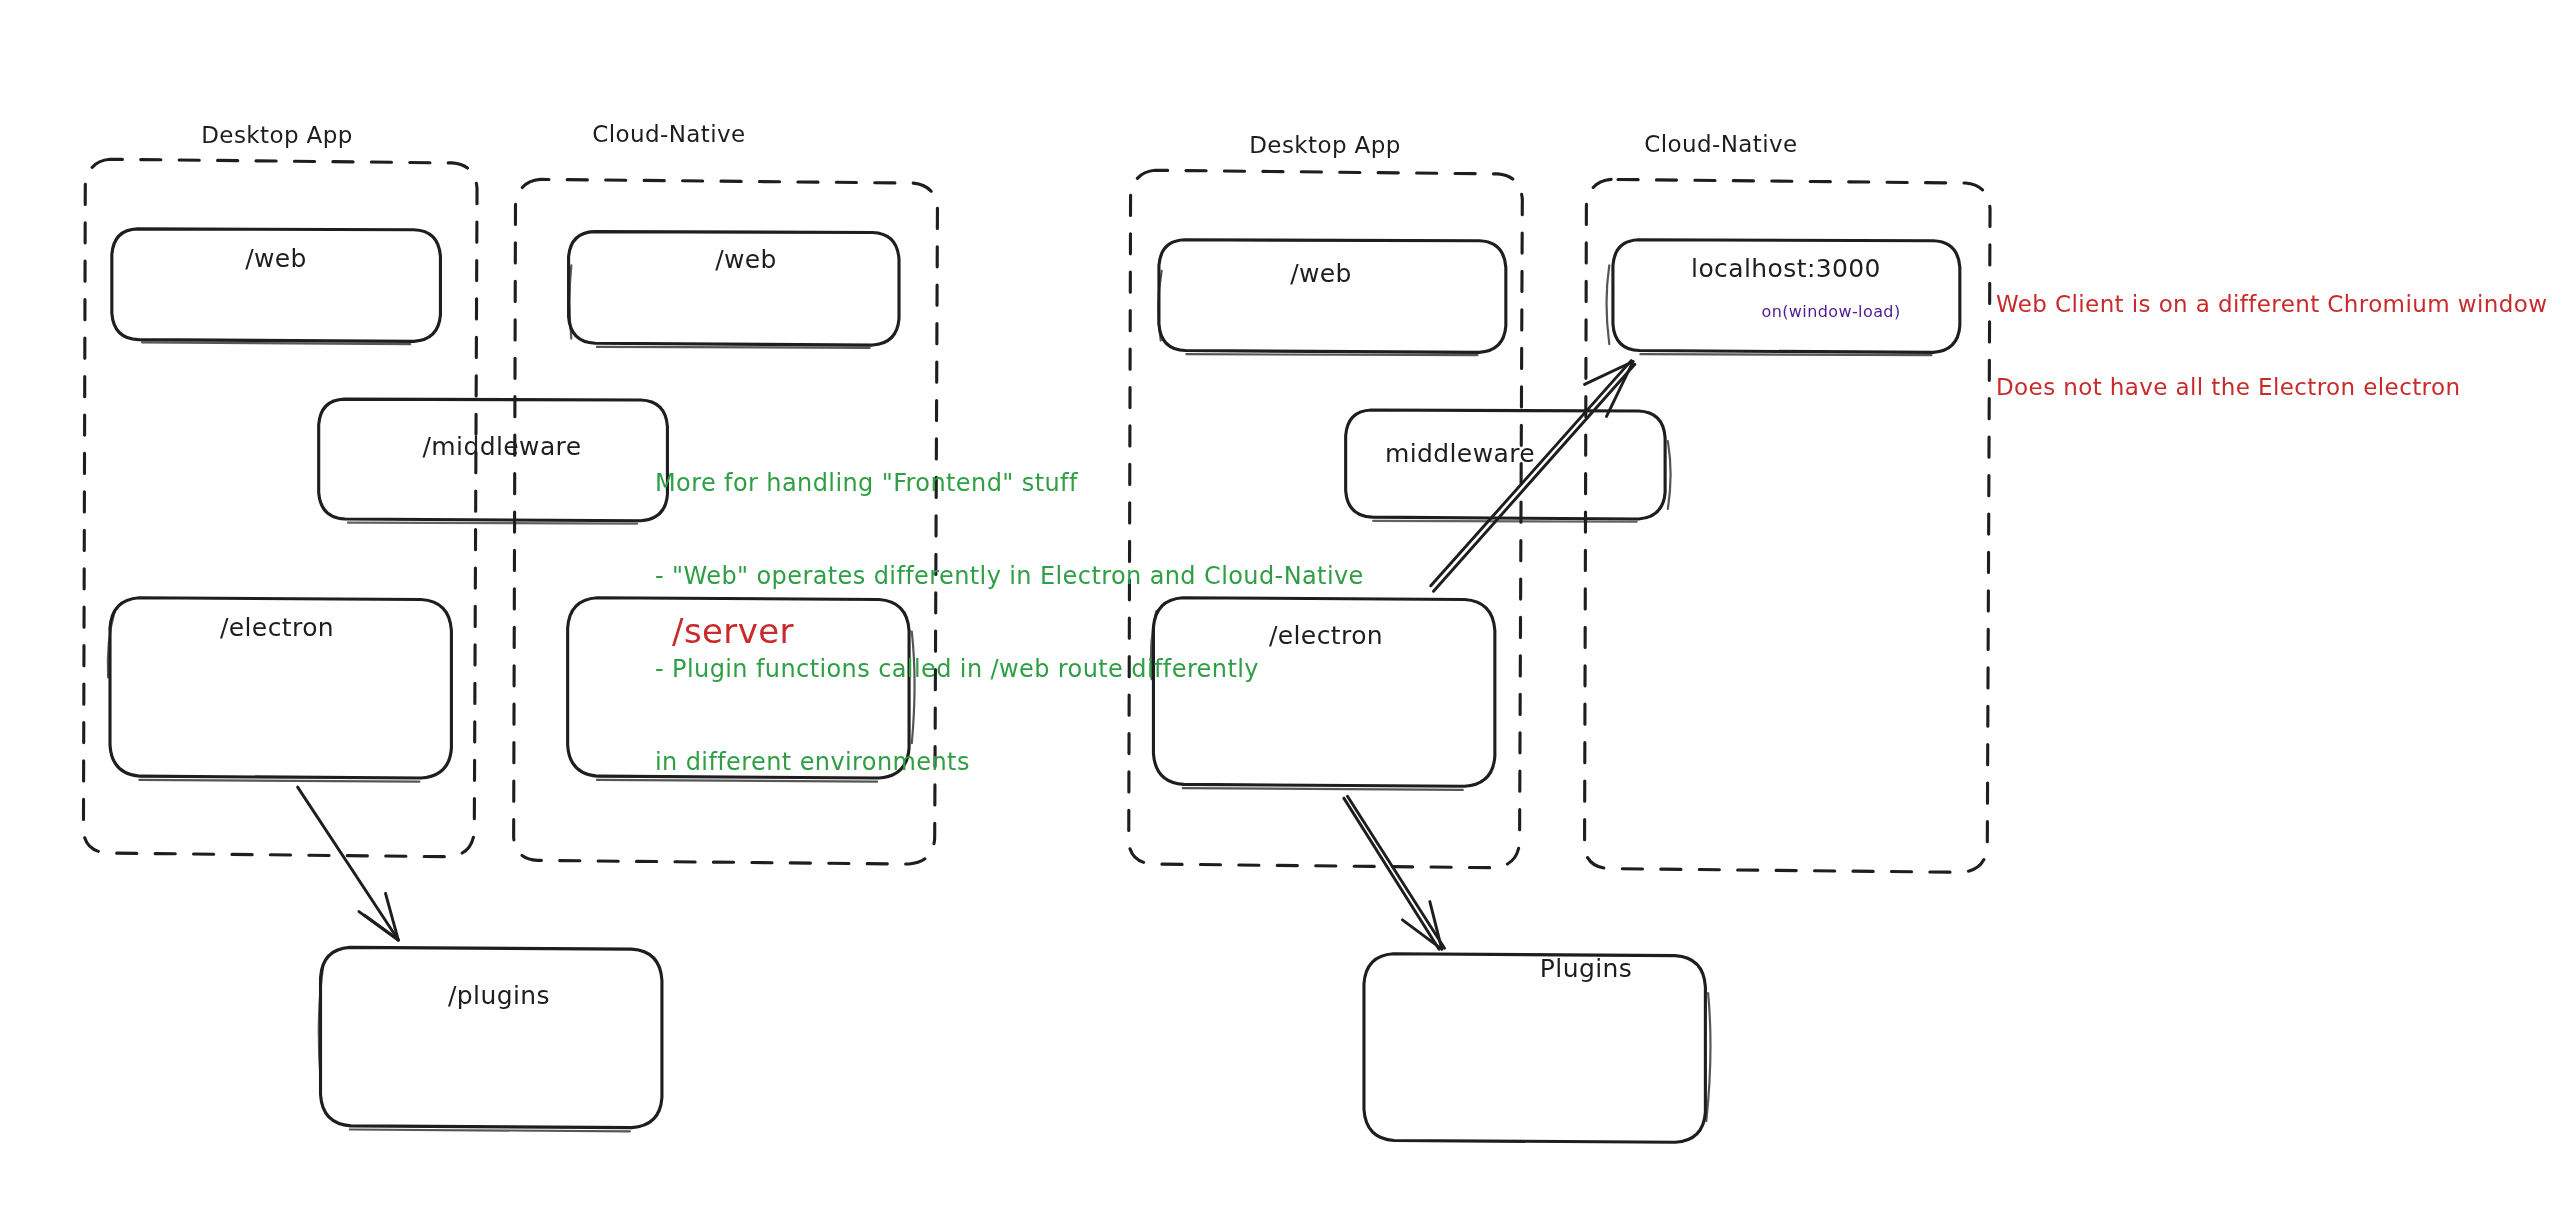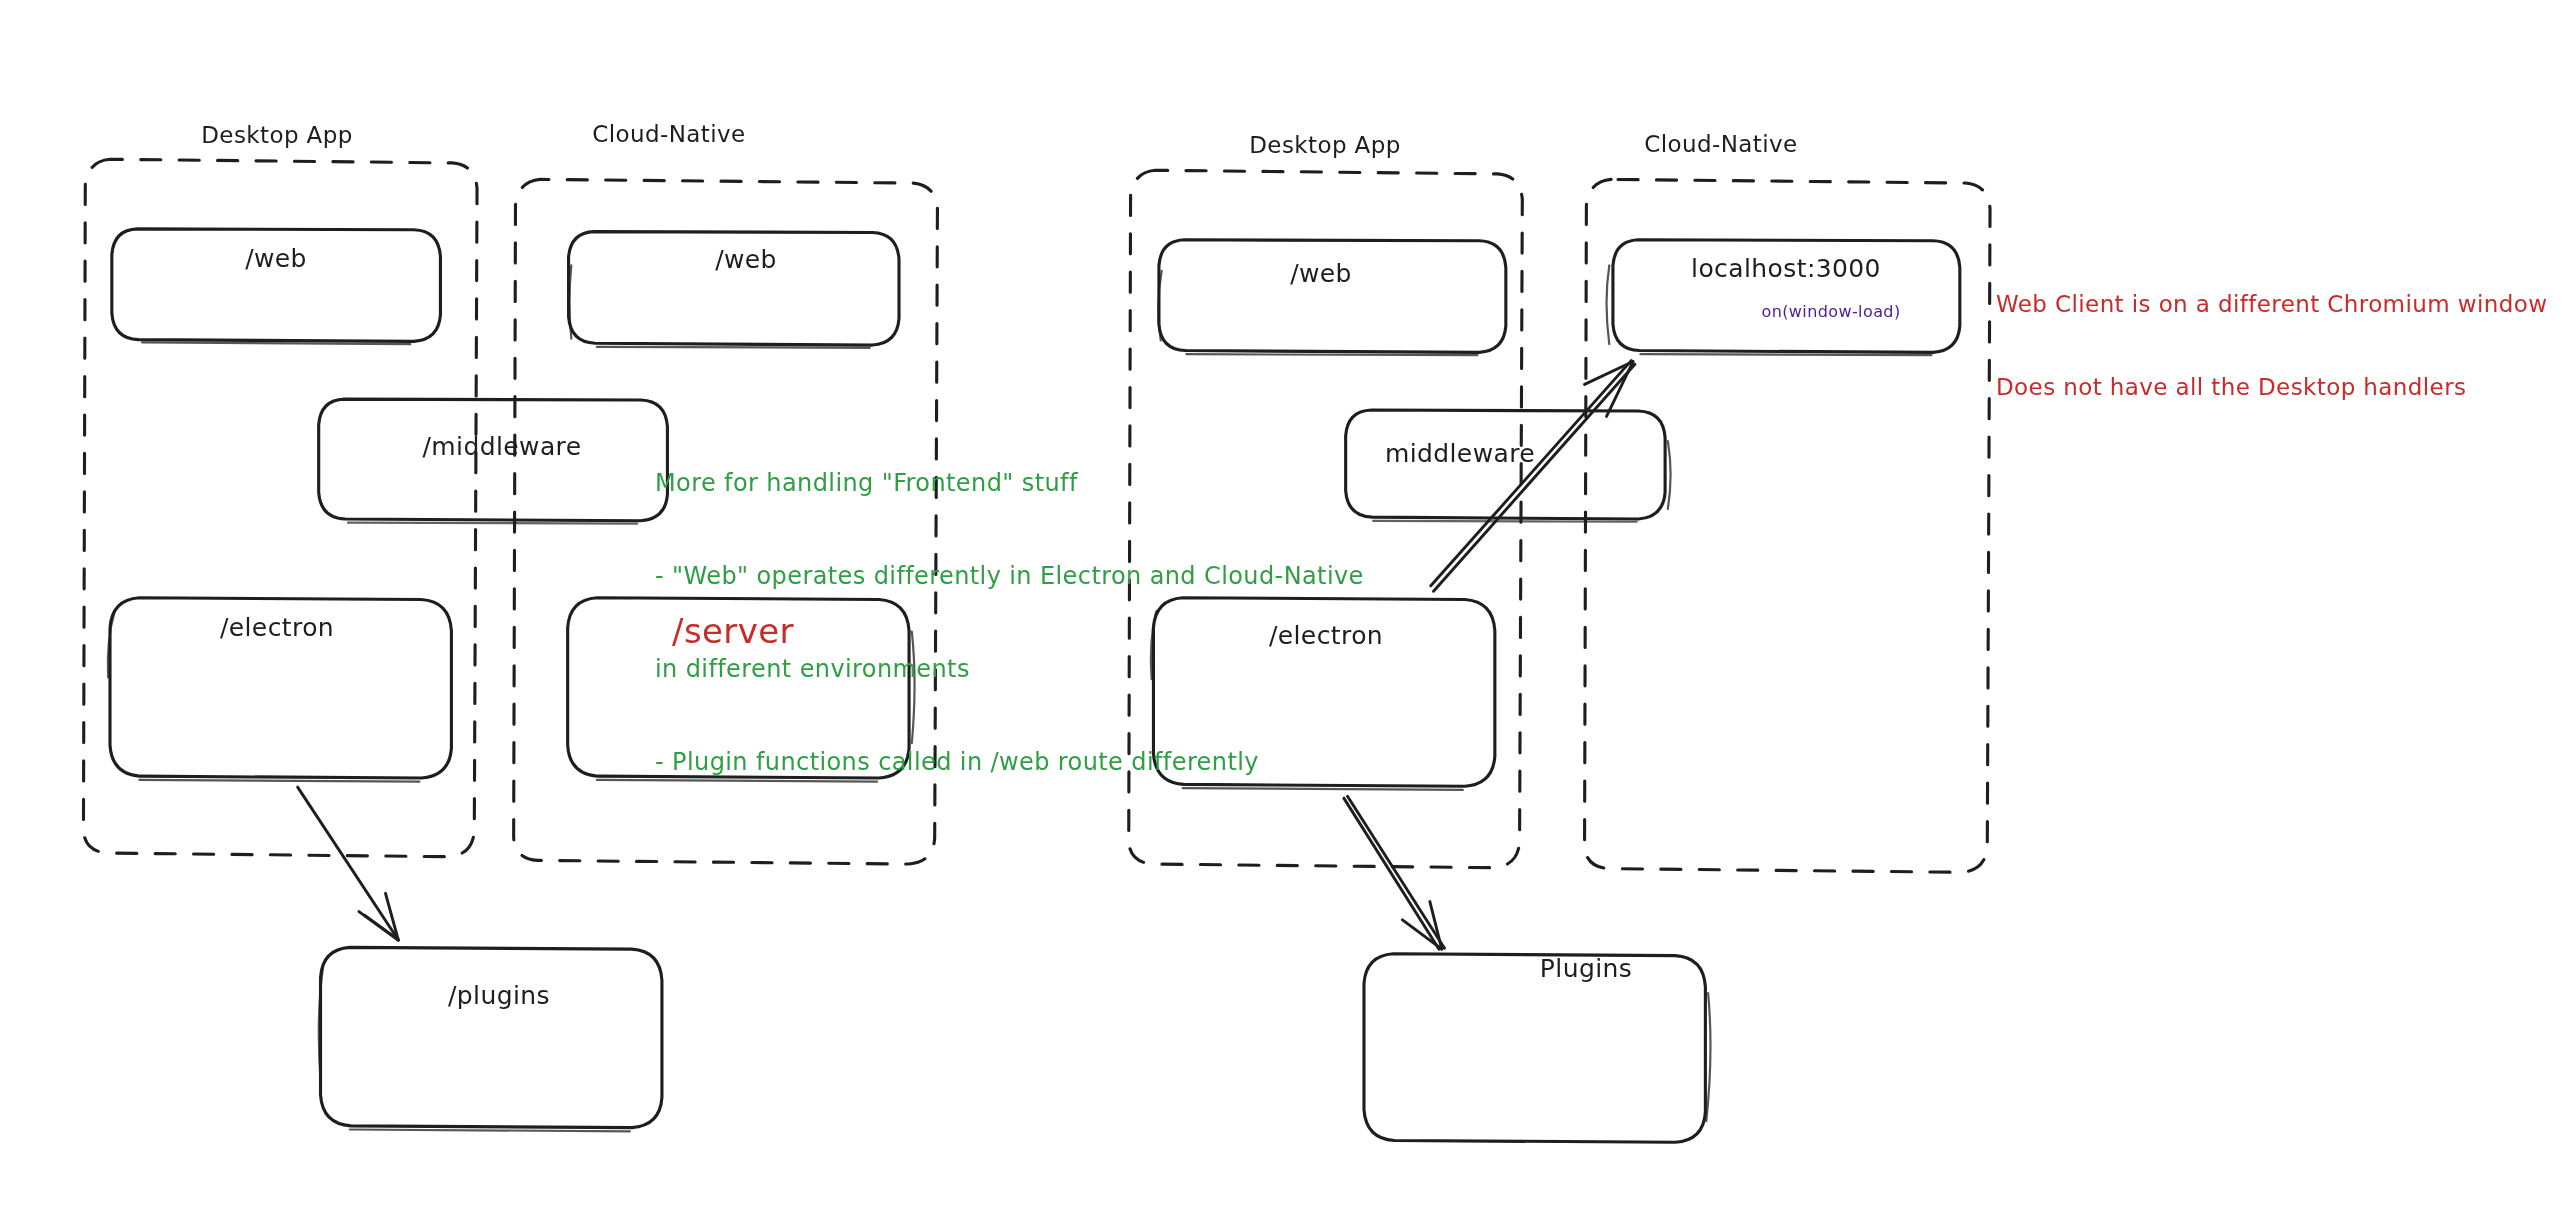--- a/index.html
+++ b/index.html
@@ -210,23 +210,23 @@
   <div class="lbl box-label centered" style="left:1321px; top:259px;">/web</div>
   <div class="lbl box-label centered" style="left:1786px; top:254px;">localhost:3000</div>
   <div class="lbl sub-label-red centered" style="left:1831px; top:302px;">on(window-load)</div>
   <div class="lbl box-label centered" style="left:1460px; top:439px;">middleware</div>
   <div class="lbl box-label centered" style="left:1326px; top:621px;">/electron</div>
   <div class="lbl box-label centered" style="left:1542px; top:954px;margin-left:44px;">Plugins</div>
 
   <div class="lbl note-green" style="left:655px; top:406px;">
     <div>More for handling "Frontend" stuff</div>
     <div>- "Web" operates differently in Electron and Cloud-Native</div>
+    <div>- Plugin functions called in /web route differently</div>
     <div>in different environments</div>
-    <div>- Plugin functions called in /web route differently</div>
   </div>
 
   <div class="lbl note-red" style="left:1996px; top:236px;">
     <div>Web Client is on a different Chromium window</div>
-    <div>Does not have all the Desktop handlers</div>
+    <div>Does not have all the Electron electron</div>
   </div>
 
 </div>
 
 
 </body></html>

